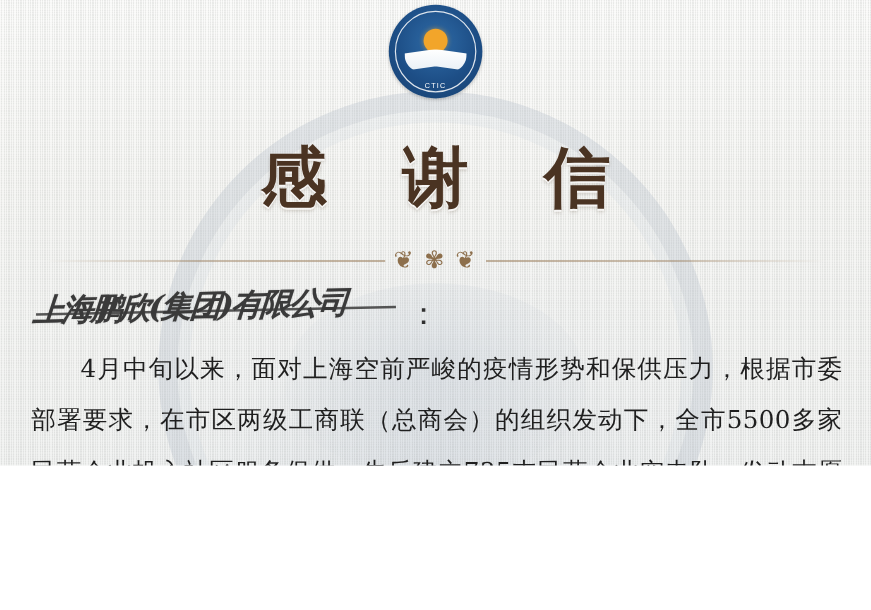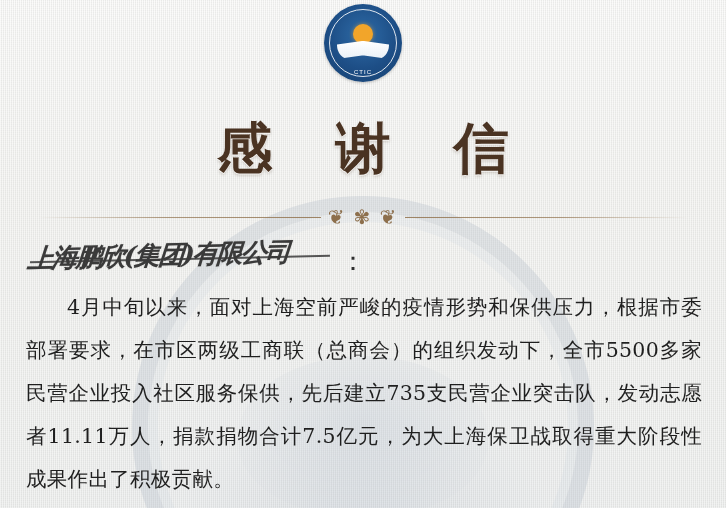--- a/index.html
+++ b/index.html
@@ -10,21 +10,21 @@
     width: 726px;
     height: 508px;
     overflow: hidden;
     font-family: "Liberation Serif", serif;
     background: #ffffff;
   }
 
   .page {
     position: relative;
     width: 726px;
-    height: 508px;
+    height: 388px;
     overflow: hidden;
     background:
       radial-gradient(ellipse 420px 300px at 50% 105%, rgba(208,214,222,0.55) 0%, rgba(232,235,239,0.25) 45%, rgba(255,255,255,0) 72%),
       linear-gradient(180deg, #fbfbfa 0%, #f6f6f4 40%, #f2f3f2 100%);
   }
 
   
   .texture {
     position: absolute;
     inset: 0;

